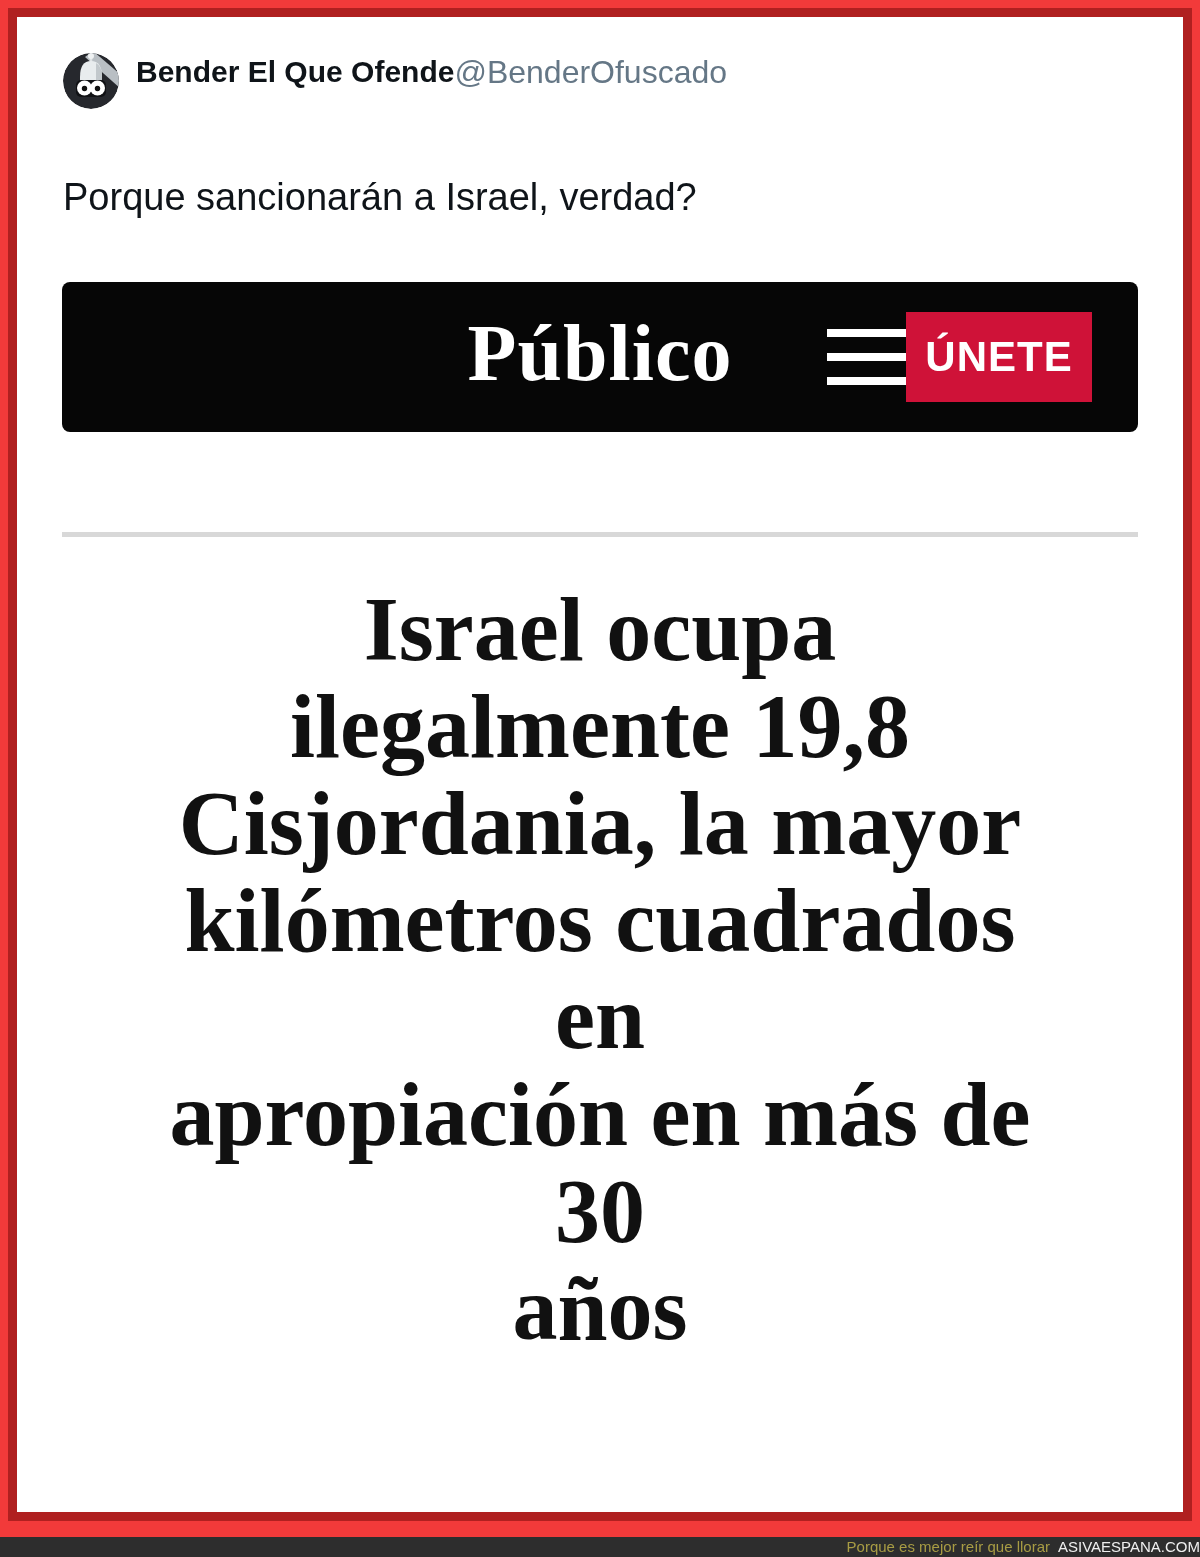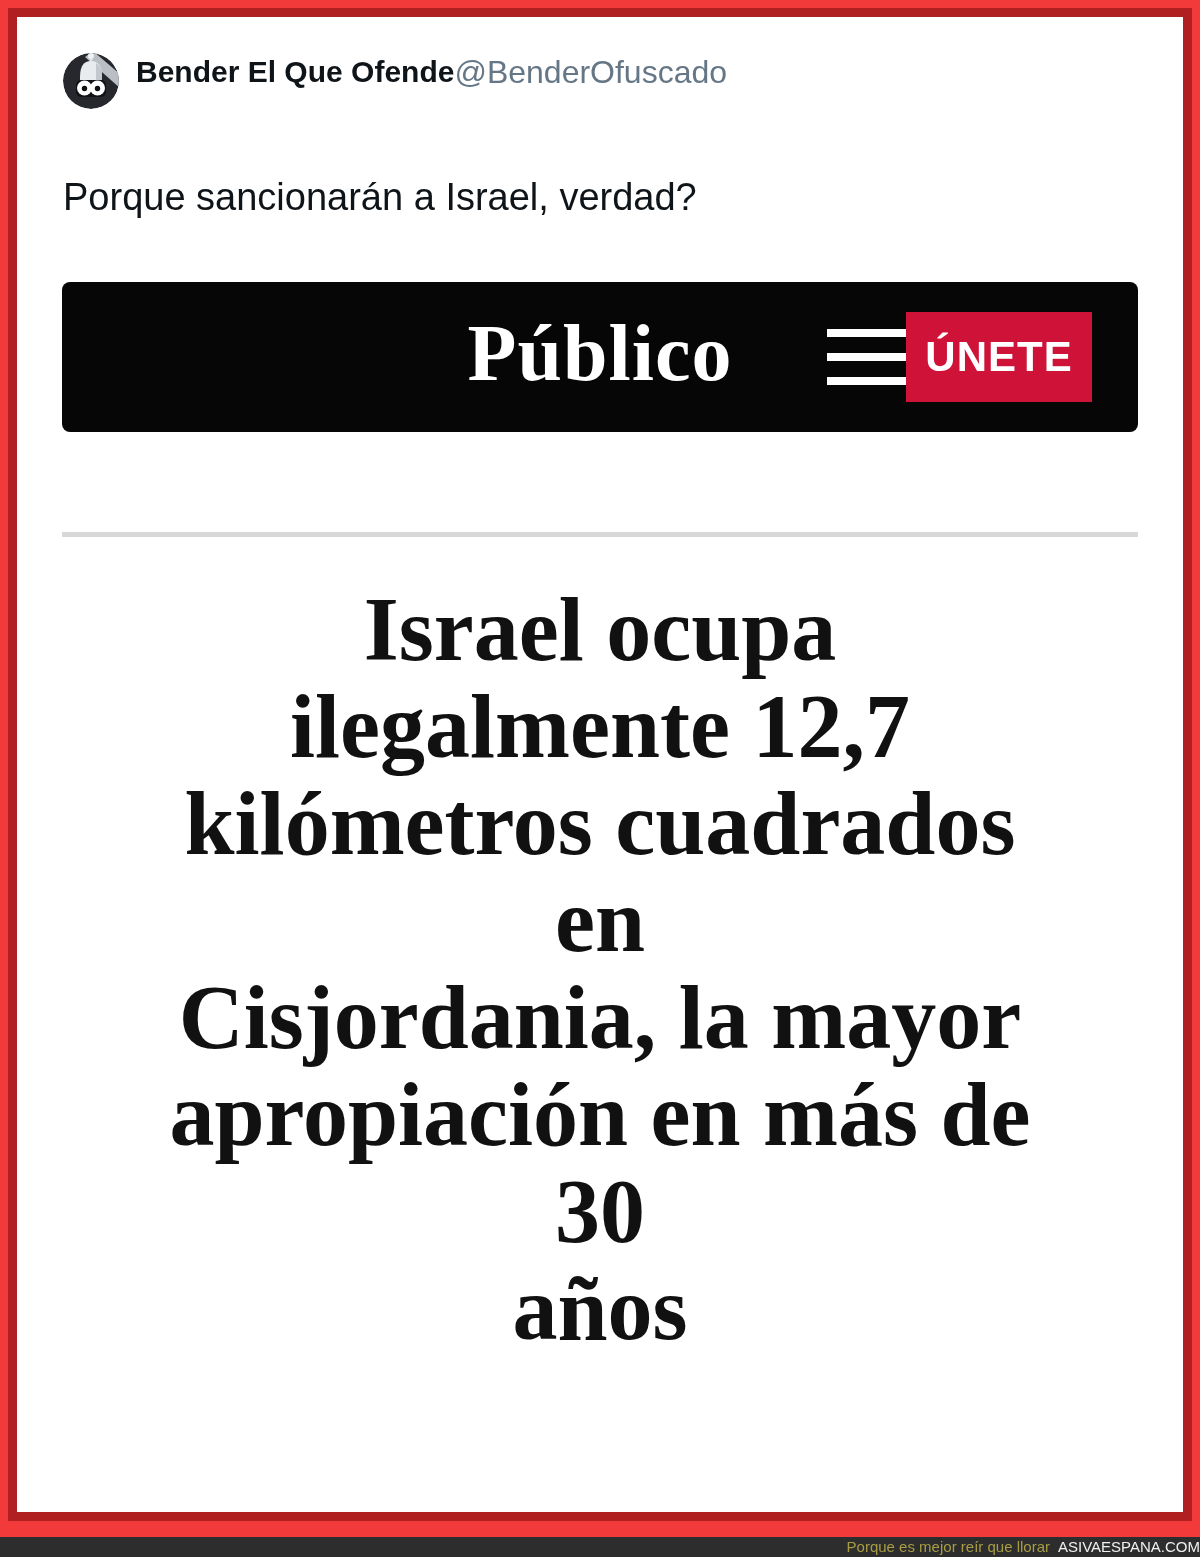--- a/index.html
+++ b/index.html
@@ -99,23 +99,23 @@
         <span></span>
           <span></span>
           <span></span>
       </div>
       <div class="publico-logo">Público</div>
       <div class="unete-btn">ÚNETE</div>
     </div>
     <div class="divider"></div>
     <h1 class="headline">
       <span>Israel ocupa</span>
-      <span>ilegalmente 12,7</span>
+      <span>ilegalmente 19,8</span>
+      <span>Cisjordania, la mayor</span>
       <span>kilómetros cuadrados en</span>
-      <span>Cisjordania, la mayor</span>
       <span>apropiación en más de 30</span>
       <span>años</span>
     </h1>
   </div>
 
 </div>
 
 <div class="bottom-bar">
   <span class="tagline">Porque es mejor reír que llorar</span>
   <span class="site-name">ASIVAESPANA.COM</span>

